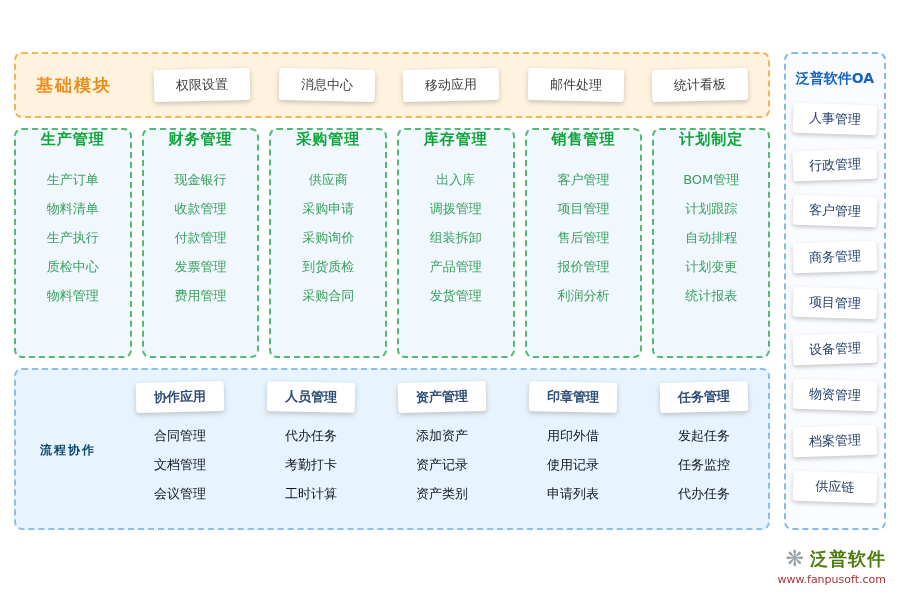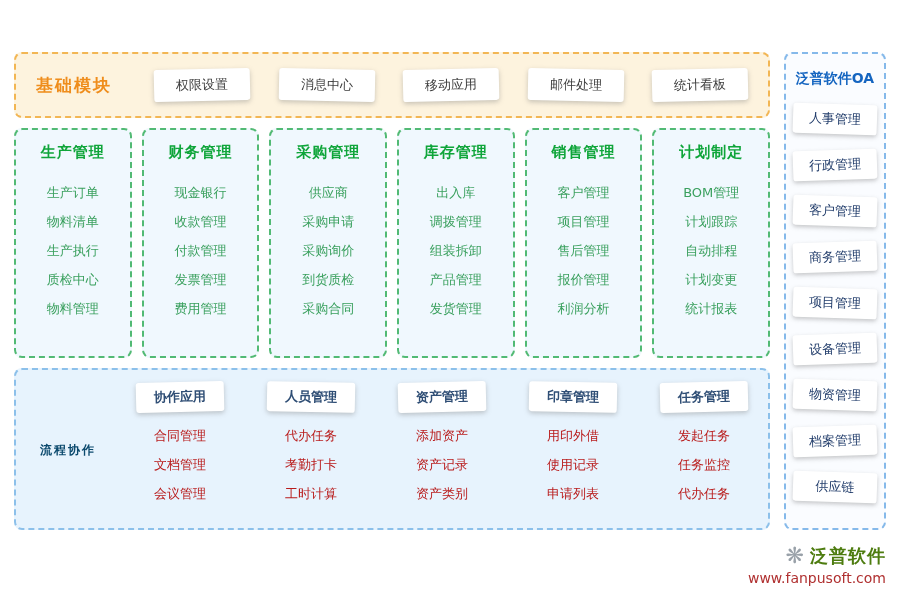--- a/index.html
+++ b/index.html
@@ -16,54 +16,54 @@
   .top-label { color: #ef8d1c; font-weight: bold; font-size: 17px; margin-right: 26px; white-space: nowrap; letter-spacing: 2px; }
   .top-buttons { display: flex; flex: 1; justify-content: space-between; align-items: center; }
   .btn { background: #ffffff; box-shadow: 0 2px 5px rgba(120,120,120,.40);
     border-radius: 3px; padding: 7px 22px; font-size: 13px; color: #3d3d3d; white-space: nowrap; cursor: pointer; }
   .btn.tilt-a { transform: rotate(-1.4deg); }
   .btn.tilt-b { transform: rotate(1.2deg); }
 
   
   .modules { display: flex; gap: 10px; margin-bottom: 10px; }
   .module { flex: 1; height: 230px; background: #f0f8fe;
-    border: 2px dashed #52ba74; border-radius: 8px; text-align: center; padding-top: 13px; }
+    border: 2px dashed #52ba74; border-radius: 8px; text-align: center; }
   .module-title { color: #0fa53a; font-weight: bold; font-size: 15px; height: 22px; letter-spacing: 1px; }
   .module-items { margin-top: 13px; }
   .module-item { color: #3aa05e; font-size: 13px; line-height: 29px; cursor: pointer; }
 
   
   .bottom-box { display: flex; align-items: stretch; height: 162px;
     background: #e7f3fd; border: 2px dashed #8cc0ea; border-radius: 8px;
     padding: 12px 20px 10px 24px; }
   .bottom-label { color: #0c4a6e; font-weight: bold; font-size: 12px; align-self: center;
     width: 96px; letter-spacing: 2px; flex-shrink: 0; }
   .groups { display: flex; flex: 1; justify-content: space-between; }
   .group { text-align: center; }
   .group-title { display: inline-block; padding: 6px 18px; color: #2f4e75; font-weight: bold; }
   .group-items { margin-top: 9px; }
-  .group-item { color: #b91c1c; font-size: 13px; line-height: 29px; cursor: pointer; }
+  .group-item { color: #0f172a; font-size: 13px; line-height: 29px; cursor: pointer; }
 
   
   .sidebar { position: absolute; left: 784px; top: 52px; width: 102px; height: 478px;
     background: #fafcff; border: 2px dashed #85b9ea; border-radius: 8px;
     text-align: center; padding-top: 16px; }
   .sidebar-title { color: #1565c0; font-weight: bold; font-size: 14px; }
   .side-btn { background: #ffffff; box-shadow: 0 2px 4px rgba(110,110,110,.38);
     border-radius: 3px; width: 84px; margin: 16px auto 0; padding: 6px 0;
     font-size: 13px; color: #223d6b; cursor: pointer; }
   .side-btn:nth-of-type(odd) { transform: rotate(-2deg); }
   .side-btn:nth-of-type(even) { transform: rotate(2deg); }
 
   
   .logo { position: absolute; right: 14px; bottom: 14px; text-align: right; }
   .logo-row { display: flex; align-items: center; justify-content: flex-end; gap: 6px; }
   .logo-icon { font-size: 22px; color: #99a1a9; line-height: 22px; }
   .logo-text { font-size: 18px; font-weight: bold; color: #4d7c0f; letter-spacing: 1px; }
-  .logo-url { font-size: 14px; color: #b03030; margin-top: 2px; }
+  .logo-url { font-size: 11px; color: #b03030; margin-top: 2px; }
 </style>
 </head>
 <body>
 
 <div class="page">
   <div class="main">
 
     <div class="top-box">
       <div class="top-label">基础模块</div>
       <div class="top-buttons">

